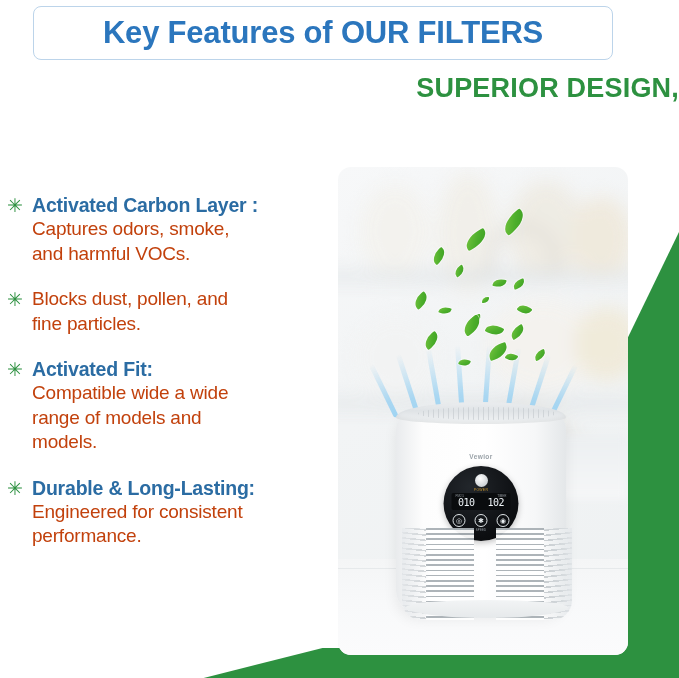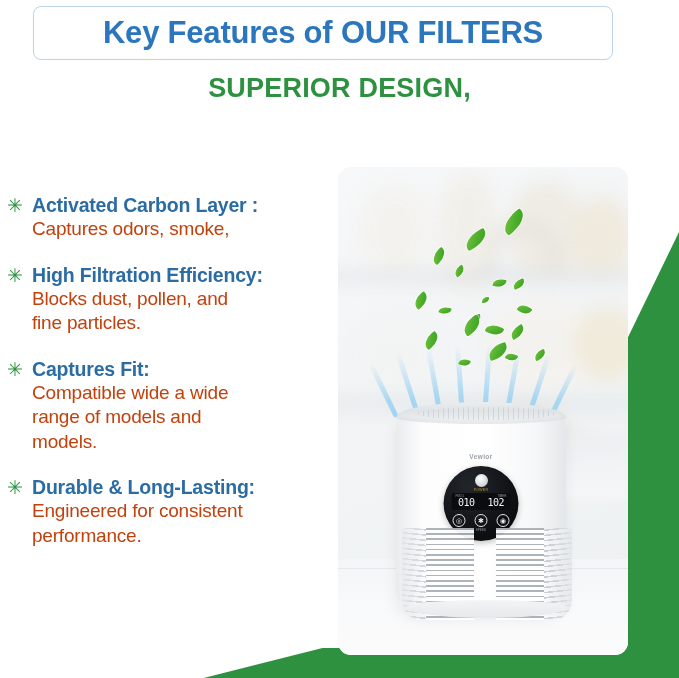--- a/index.html
+++ b/index.html
@@ -18,21 +18,21 @@
     display:flex; align-items:center; justify-content:center;
   }
   .title-text{
     font-size:31px; color:#2b76bd; letter-spacing:-0.2px; white-space:nowrap;
   }
   .title-text .t-light{ font-weight:600; }
   .title-text .t-bold{ font-weight:800; }
 
   .subtitle{
     position:absolute; left:0; top:72px; width:679px;
-    text-align:center; color:#2d9140; font-weight:800;
+    text-align:right; color:#2d9140; font-weight:800;
     font-size:27px; line-height:32px; letter-spacing:0.2px;
   }
   .sub-line{ display:block; }
 
   
   .features{
     position:absolute; left:6px; top:193px; width:325px;
   }
   .feature{ position:relative; padding-left:26px; margin-bottom:21px; }
   .feature:last-child{ margin-bottom:0; }
@@ -232,32 +232,32 @@
   <div class="subtitle">
     <span class="sub-line">SUPERIOR DESIGN,</span>
   </div>
 
   <div class="features">
 
     <div class="feature">
       <span class="bullet">✳</span>
       <span class="f-title">Activated Carbon Layer  :</span>
       <span class="f-desc">Captures odors, smoke,</span>
+      <span class="f-desc">and harmful VOCs.</span>
     </div>
 
     <div class="feature">
       <span class="bullet">✳</span>
-      <span class="f-title">High Filtration Efficiency:</span>
       <span class="f-desc">Blocks dust, pollen, and</span>
       <span class="f-desc">fine particles.</span>
     </div>
 
     <div class="feature">
       <span class="bullet">✳</span>
-      <span class="f-title">Captures Fit:</span>
+      <span class="f-title">Activated Fit:</span>
       <span class="f-desc">Compatible wide a wide</span>
       <span class="f-desc">range of models and</span>
       <span class="f-desc">models.</span>
     </div>
 
     <div class="feature">
       <span class="bullet">✳</span>
       <span class="f-title">Durable &amp; Long-Lasting:</span>
       <span class="f-desc">Engineered for consistent</span>
       <span class="f-desc">performance.</span>

